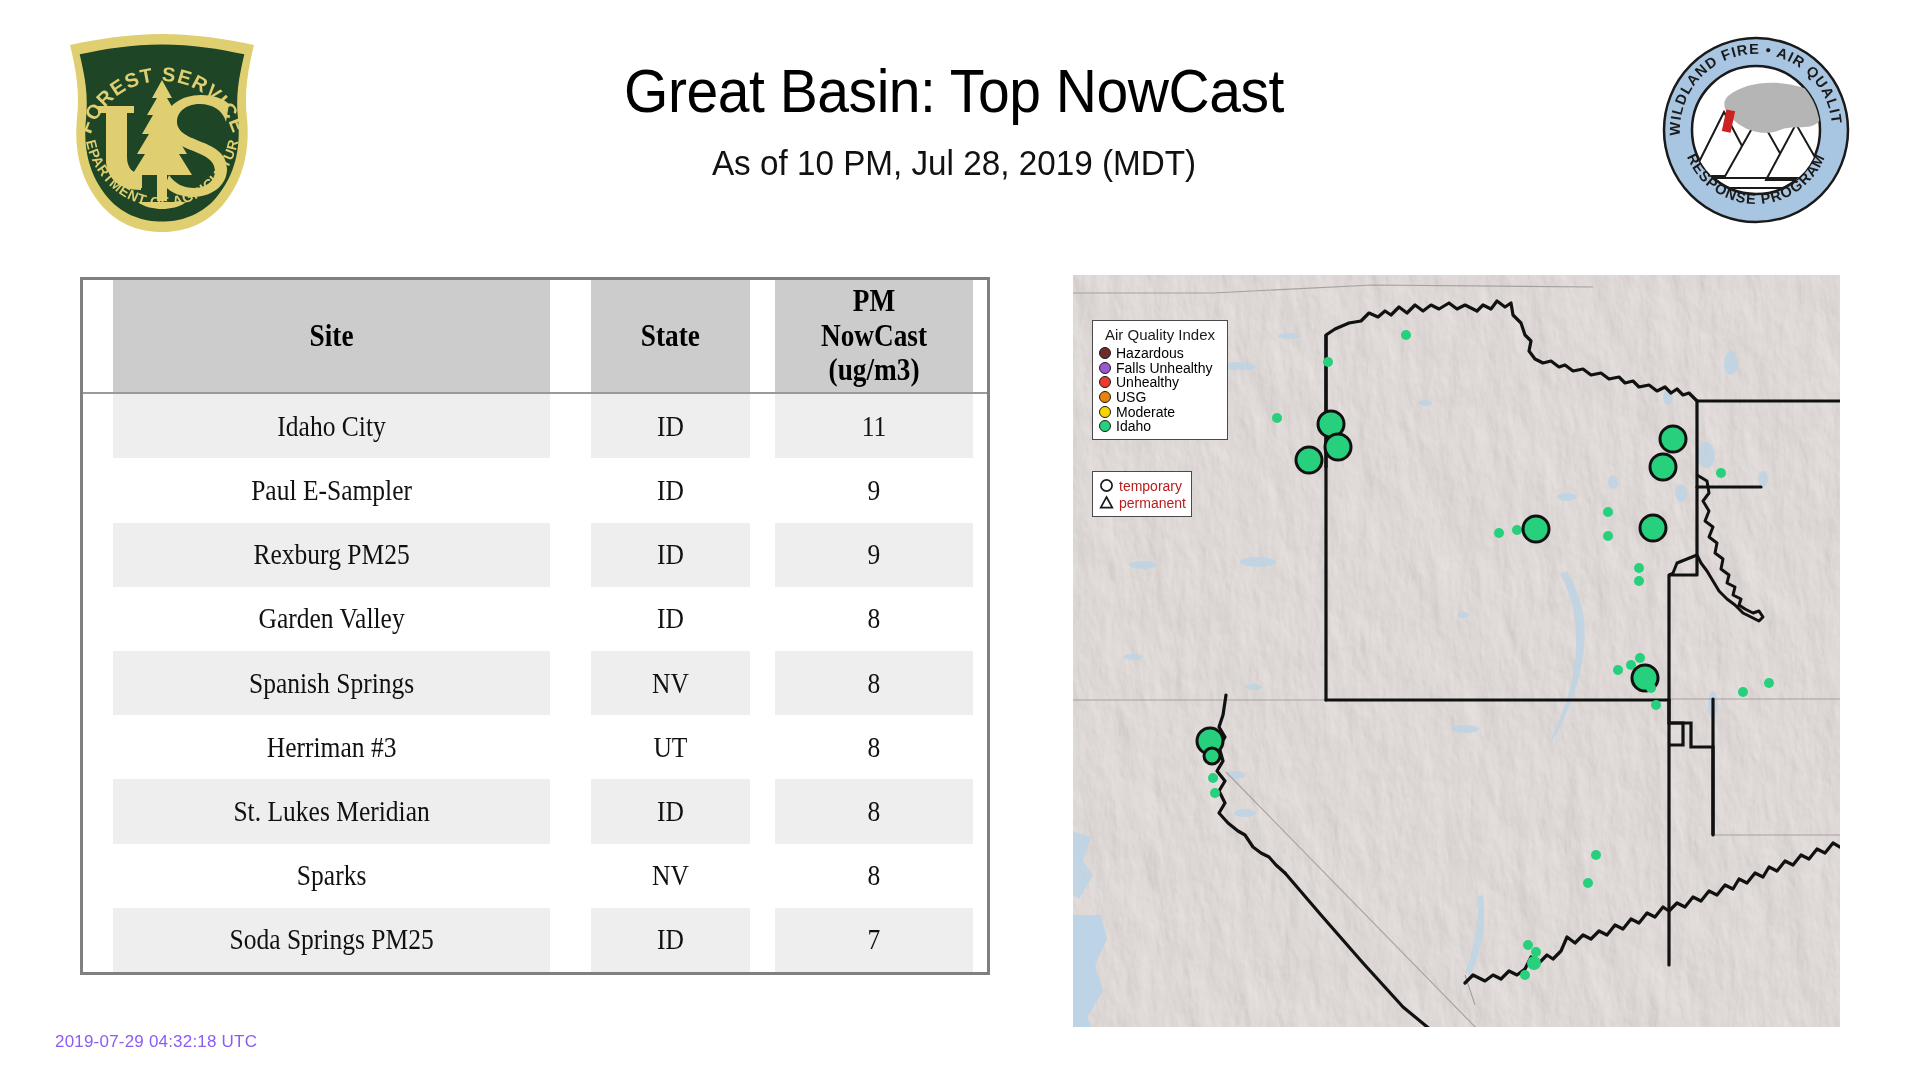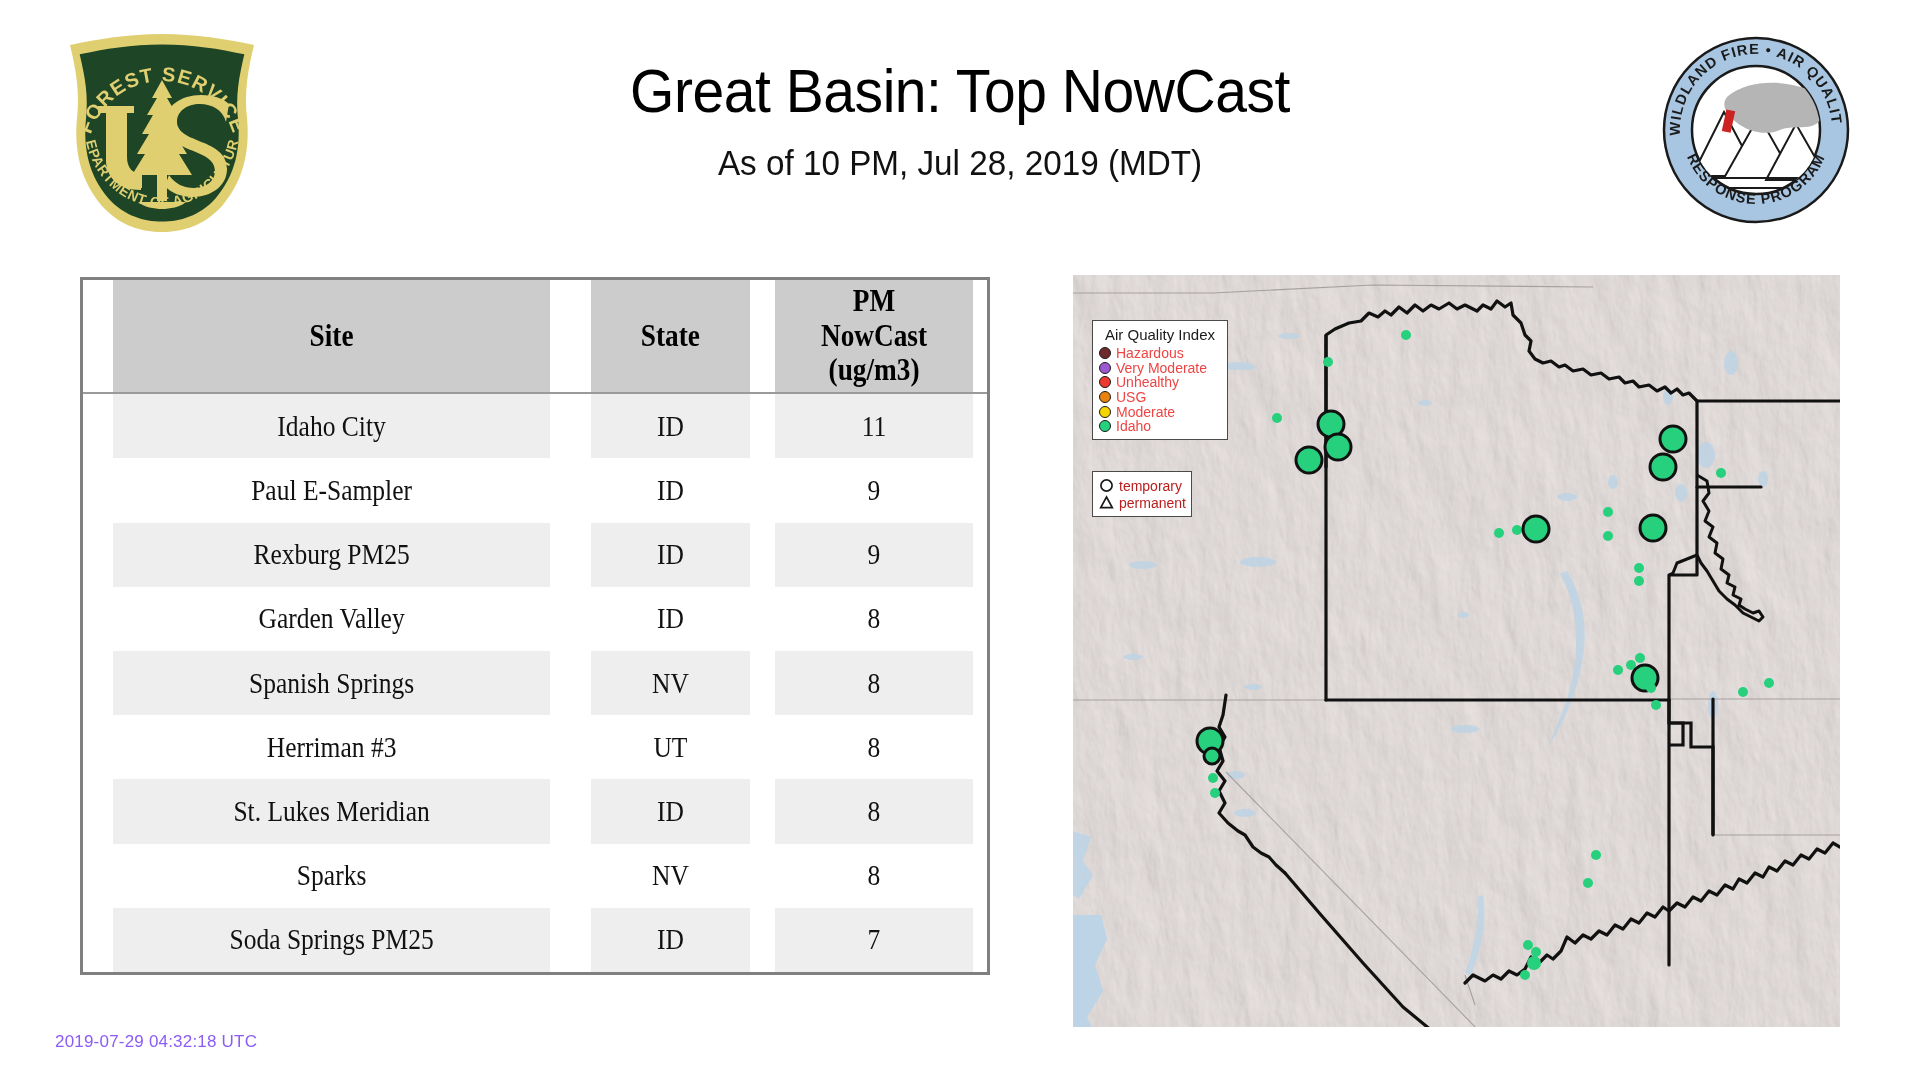--- a/index.html
+++ b/index.html
@@ -13,21 +13,21 @@
     position: relative;
     width: 1920px; height: 1080px;
     background: #ffffff;
   }
 
   
   .fs-logo { position: absolute; left: 58px; top: 30px; width: 208px; height: 205px; }
   .wfaq-logo { position: absolute; left: 1662px; top: 36px; width: 188px; height: 188px; }
 
   .title-block {
-    position: absolute; left: 280px; top: 58px; width: 1360px;
+    position: absolute; left: 274px; top: 58px; width: 1360px;
     text-align: center;
   }
   .main-title {
     font-family: "Liberation Sans Narrow", "Liberation Sans", sans-serif;
     font-size: 62px; font-weight: 400; color: #000000;
     line-height: 1.05; letter-spacing: -0.5px;
     transform: scaleX(0.92); transform-origin: center;
   }
   .sub-title {
     margin-top: 20px;
@@ -101,21 +101,21 @@
   #aqi-legend .lg-title {
     font-size: 15px; color: #1a1a1a; text-align: center;
     margin-bottom: 3px; font-weight: 400;
   }
   .lg-row { display: flex; align-items: center; height: 14.6px; }
   .lg-dot {
     width: 12px; height: 12px; border-radius: 50%;
     border: 1.4px solid #1a1a1a; box-sizing: border-box;
     margin-right: 5px; flex: 0 0 auto;
   }
-  .lg-label { font-size: 14px; color: #ef4444; white-space: nowrap; }
+  .lg-label { font-size: 14px; color: #000000; white-space: nowrap; }
 
   #shape-legend { left: 19px; top: 196px; width: 100px; padding: 5px 6px; }
   .sh-row { display: flex; align-items: center; height: 17px; }
   .sh-glyph { width: 16px; margin-right: 4px; flex: 0 0 auto; }
   .sh-label { font-size: 14px; color: #b91c1c; }
 </style>
 </head>
 <body>
 
 <div id="page">
@@ -467,21 +467,21 @@
 
     <div class="legend-box" id="aqi-legend">
       <div class="lg-title">Air Quality Index</div>
       <div id="aqi-legend-items">
           <div class="lg-row">
             <span class="lg-dot" style="background: rgb(111, 43, 43);"></span>
             <span class="lg-label">Hazardous</span>
           </div>
           <div class="lg-row">
             <span class="lg-dot" style="background: rgb(155, 89, 208);"></span>
-            <span class="lg-label">Very Moderate</span>
+            <span class="lg-label">Falls Unhealthy</span>
           </div>
           <div class="lg-row">
             <span class="lg-dot" style="background: rgb(236, 59, 46);"></span>
             <span class="lg-label">Unhealthy</span>
           </div>
           <div class="lg-row">
             <span class="lg-dot" style="background: rgb(232, 131, 15);"></span>
             <span class="lg-label">USG</span>
           </div>
           <div class="lg-row">

